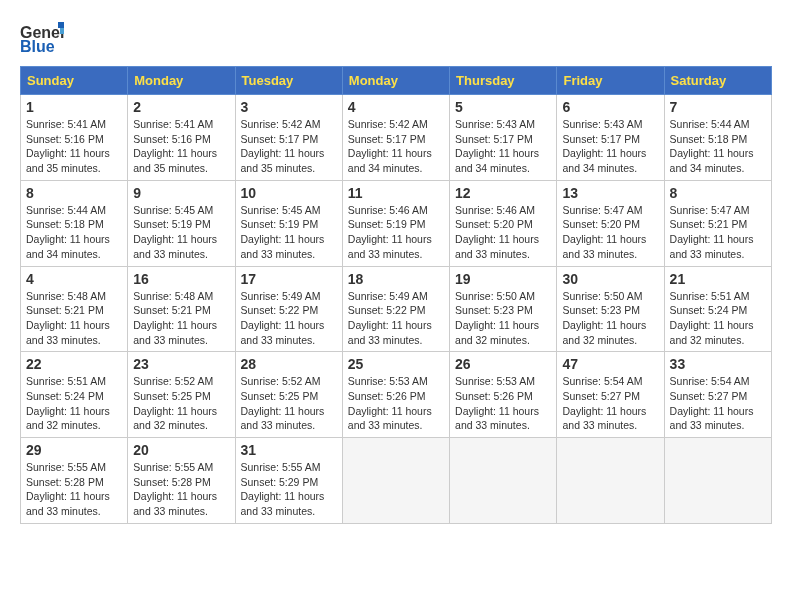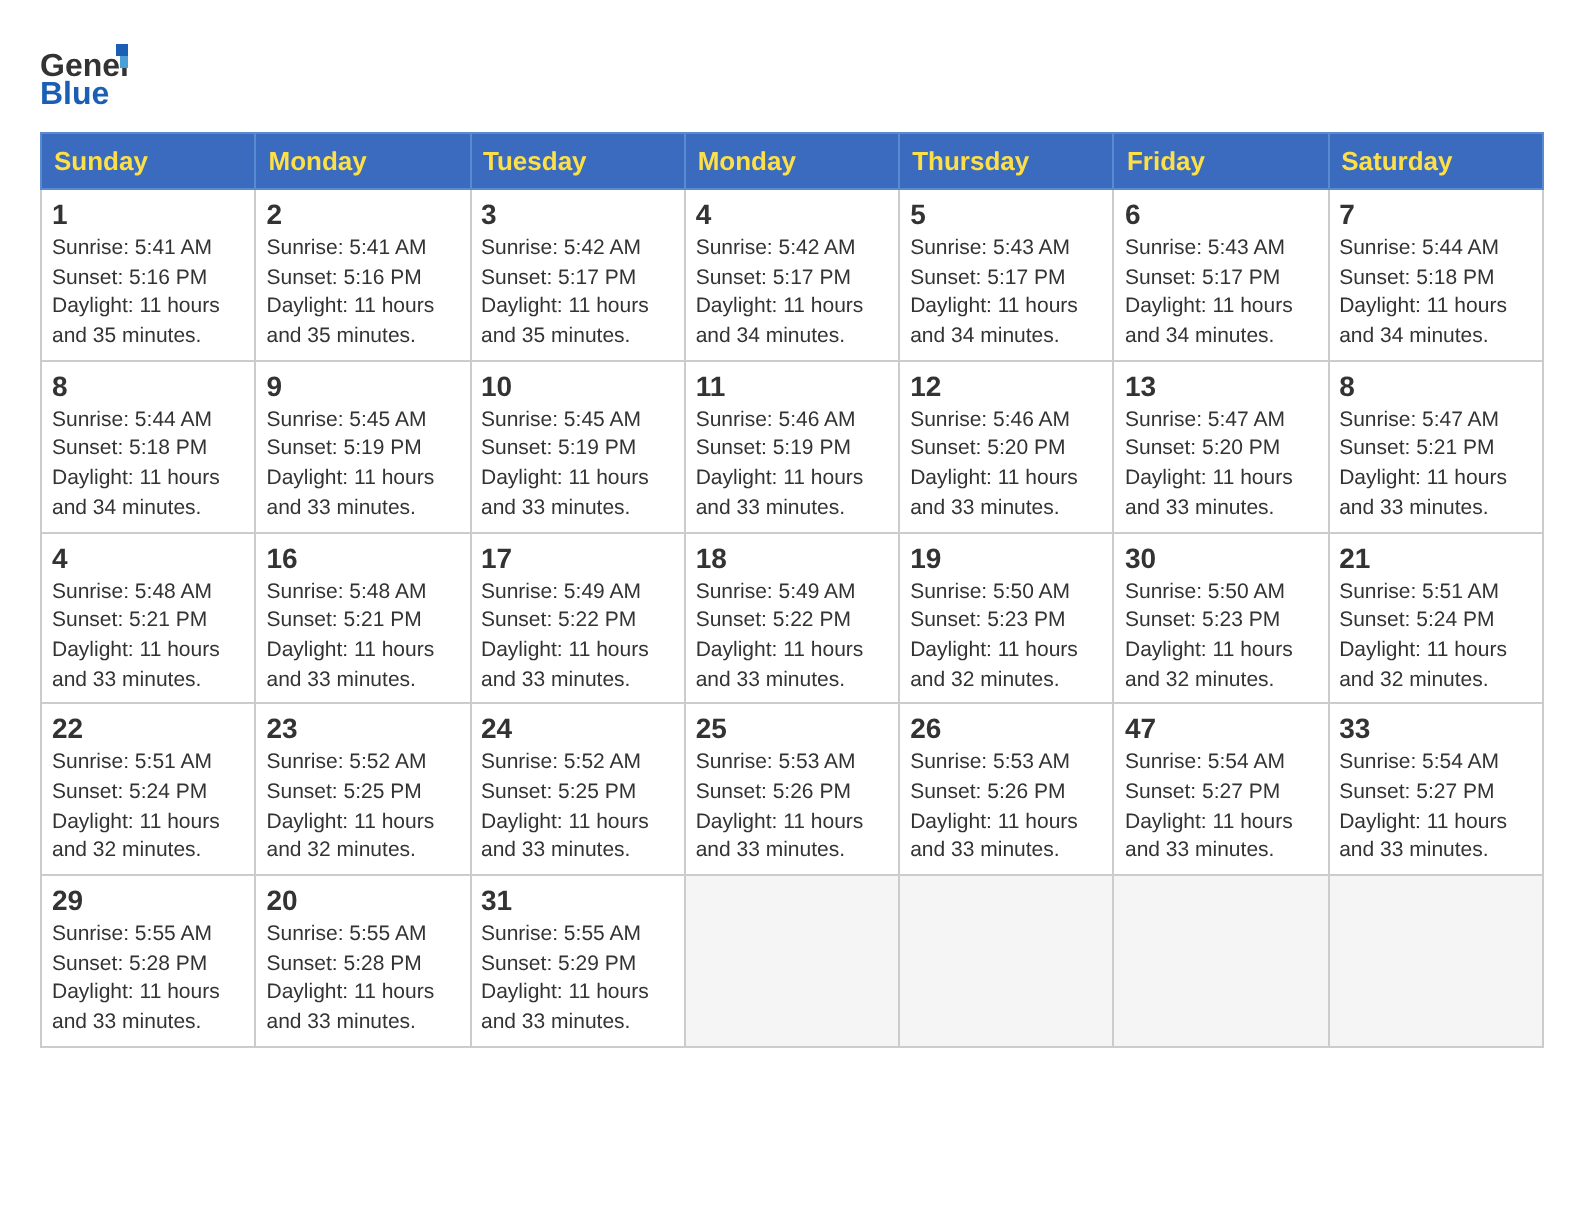--- a/index.html
+++ b/index.html
@@ -203,21 +203,21 @@
       <tr class="week-row">
         <td>
           <span class="day-num">22</span>
 <div class="day-info">Sunrise: 5:51 AM<br>Sunset: 5:24 PM<br>Daylight: 11 hours and 32 minutes.</div>
         </td>
         <td>
           <span class="day-num">23</span>
 <div class="day-info">Sunrise: 5:52 AM<br>Sunset: 5:25 PM<br>Daylight: 11 hours and 32 minutes.</div>
         </td>
         <td>
-          <span class="day-num">24</span>
+          <span class="day-num">28</span>
 <div class="day-info">Sunrise: 5:52 AM<br>Sunset: 5:25 PM<br>Daylight: 11 hours and 33 minutes.</div>
         </td>
         <td>
           <span class="day-num">25</span>
 <div class="day-info">Sunrise: 5:53 AM<br>Sunset: 5:26 PM<br>Daylight: 11 hours and 33 minutes.</div>
         </td>
         <td>
           <span class="day-num">26</span>
 <div class="day-info">Sunrise: 5:53 AM<br>Sunset: 5:26 PM<br>Daylight: 11 hours and 33 minutes.</div>
         </td>

